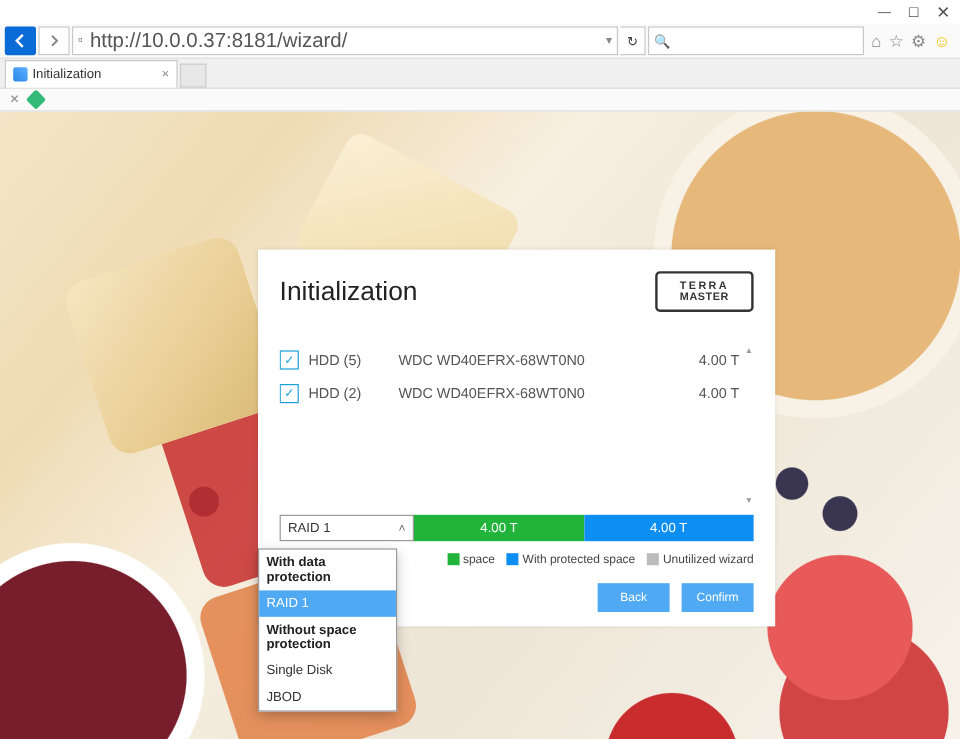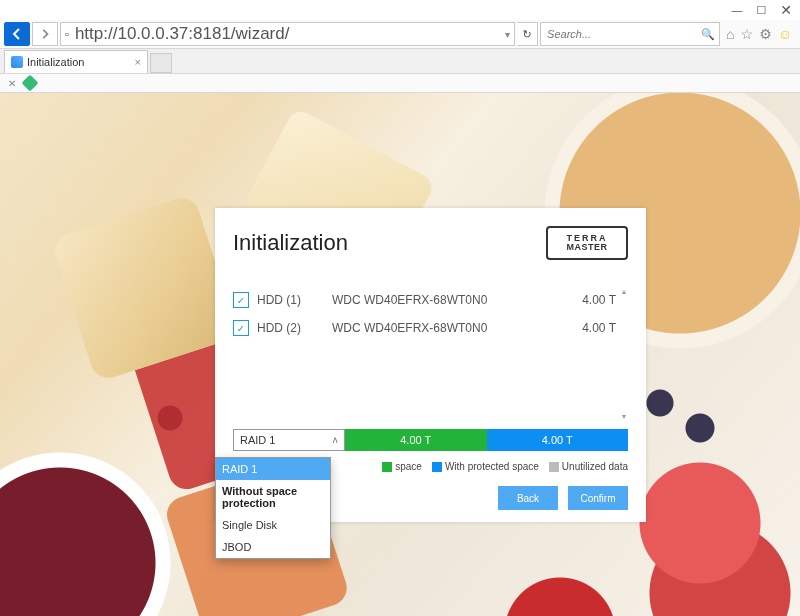--- a/index.html
+++ b/index.html
@@ -381,21 +381,20 @@
           <path d="M4 1 L9 6 L4 11" stroke="#888" stroke-width="2" fill="none"></path>
         </svg>
     </div>
     <div class="addr-bar">
       <span>▫</span>
       <input type="text" value="http://10.0.0.37:8181/wizard/" style="">
       <span style="font-size:10px;color:#888">▾</span>
     </div>
     <div class="nav-btn" style="width:20px;border-left:none">↻</div>
     <div class="search-bar">
-      <input type="text" placeholder="Search..." style="">
       <span style="color:#888;font-style:normal">🔍</span>
     </div>
     <div class="right-icons">
       <span>⌂</span>
       <span>☆</span>
       <span>⚙</span>
       <span class="smiley">☺</span>
     </div>
   </div>
 
@@ -422,21 +421,21 @@
       <div class="wizard-title">Initialization</div>
       <div class="logo">
         <span>TERRA</span>
         <span>MASTER</span>
       </div>
     </div>
 
     <div class="hdd-list">
       <div class="hdd-row">
         <div class="chk">✓</div>
-        <div class="hdd-name">HDD (1)</div>
+        <div class="hdd-name">HDD (5)</div>
         <div class="hdd-model">WDC WD40EFRX-68WT0N0</div>
         <div class="hdd-size">4.00 T</div>
       </div>
       <div class="hdd-row">
         <div class="chk">✓</div>
         <div class="hdd-name">HDD (2)</div>
         <div class="hdd-model">WDC WD40EFRX-68WT0N0</div>
         <div class="hdd-size">4.00 T</div>
       </div>
       <div class="scroll-track">
@@ -456,30 +455,31 @@
     </div>
 
     <div class="legend">
       <span>
         <span class="swatch sw-green"></span><span>space</span>
       </span>
       <span>
         <span class="swatch sw-blue"></span><span>With protected space</span>
       </span>
       <span>
-        <span class="swatch sw-grey"></span><span>Unutilized data</span>
+        <span class="swatch sw-grey"></span><span>Unutilized wizard</span>
       </span>
     </div>
 
     <div class="btn-row">
       <button class="btn">Back</button>
       <button class="btn">Confirm</button>
     </div>
   </div>
 
   <div class="dropdown">
+    <div class="hdr">With data protection</div>
     <div class="opt sel">RAID 1</div>
     <div class="hdr">Without space protection</div>
     <div class="opt">Single Disk</div>
     <div class="opt">JBOD</div>
   </div>
 
 </div>
 
 </body></html>

